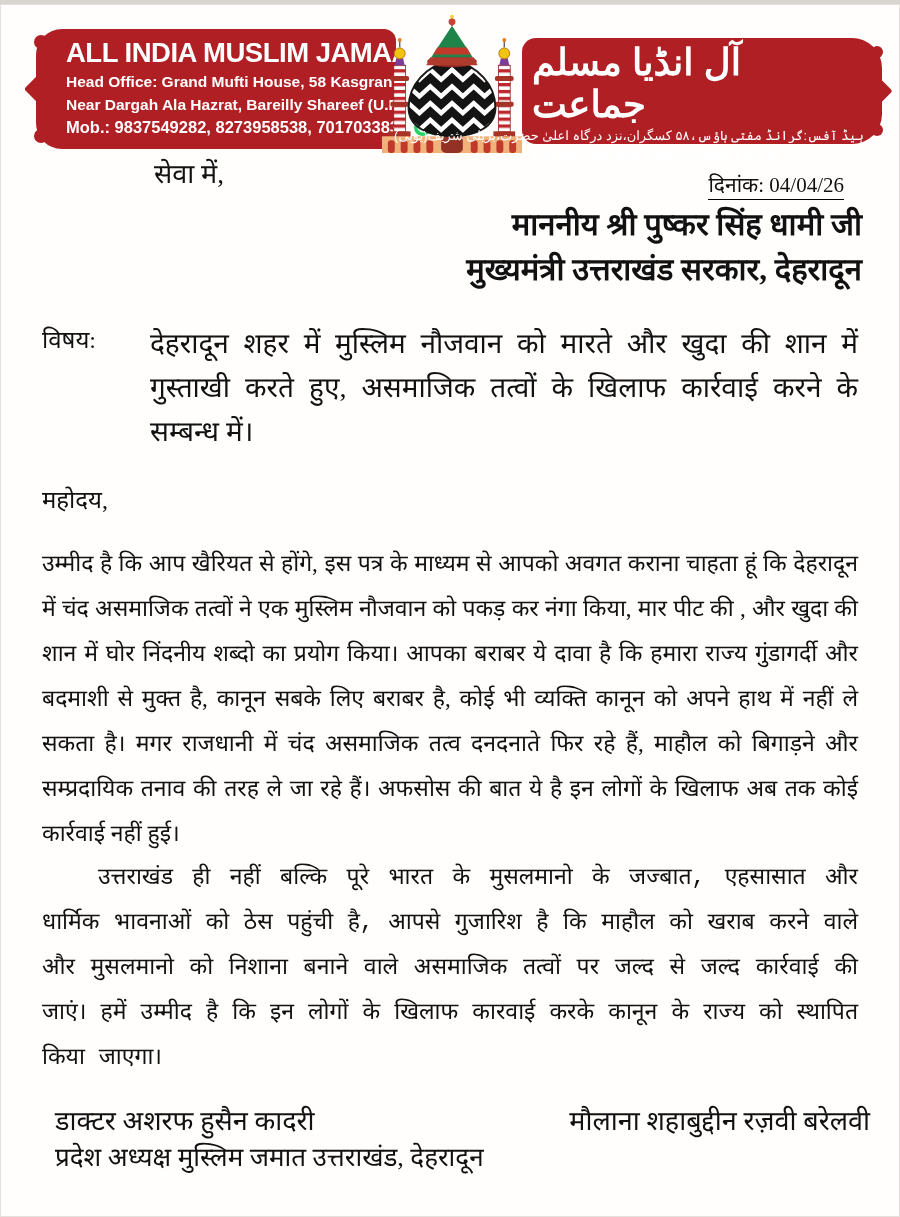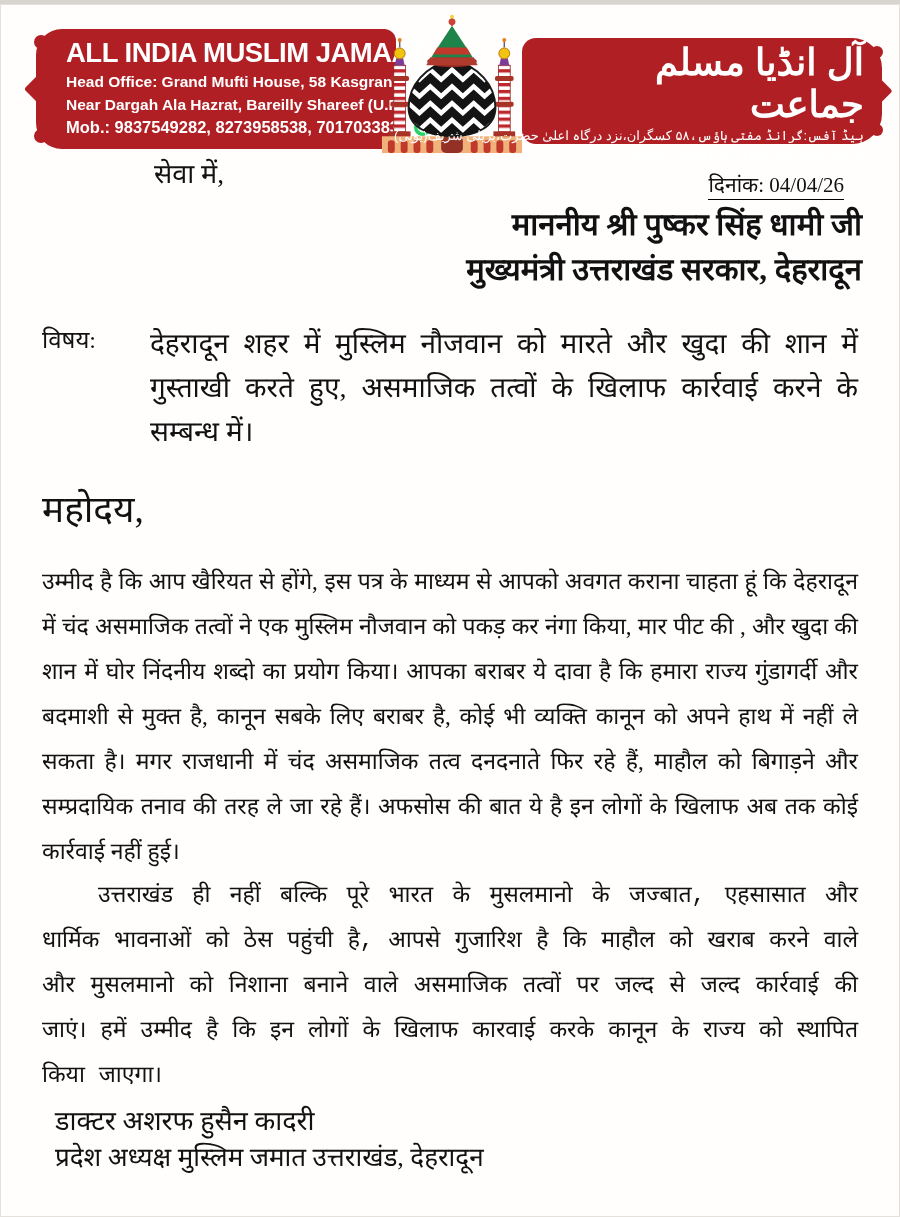--- a/index.html
+++ b/index.html
@@ -29,21 +29,21 @@
   .org-en { font-size:27.5px; font-weight:bold; letter-spacing:-0.5px; white-space:nowrap; }
   .addr-en { font-size:15.5px; font-weight:bold; line-height:20px; margin-top:3px; white-space:nowrap; }
   .mob-line { font-size:16.5px; font-weight:bold; margin-top:3px; white-space:nowrap; display:flex; align-items:center; gap:5px; }
   .wa-icon {
     display:inline-flex; align-items:center; justify-content:center;
     width:19px; height:19px; border-radius:50%; background:#25d366; color:#fff;
     font-size:13px; border:1px solid #fff; flex:0 0 auto;
   }
   .banner-right {
     left:492px; right:0; top:12px; height:106px;
-    border-radius:14px 30px 30px 14px; padding:4px 18px 4px 10px; text-align:right;
+    border-radius:14px 30px 30px 14px; padding:4px 18px 4px 10px; text-align:left;
   }
   .banner-right::before {
     content:""; position:absolute; right:-7px; top:50%; width:18px; height:18px;
     background:#b01f24; transform:translateY(-50%) rotate(45deg); border-radius:3px;
   }
   .banner-right::after {
     content:""; position:absolute; right:-1px; top:8px; width:12px; height:12px;
     background:#b01f24; border-radius:50%;
     box-shadow:0 78px 0 0 #b01f24;
   }
@@ -54,21 +54,21 @@
 
   
   .content { position:absolute; top:150px; left:42px; right:42px; }
   .meta-row { display:flex; justify-content:space-between; align-items:flex-start; }
   .seva { font-size:27px; margin-left:112px; }
   .date { font-size:21px; margin-top:16px; margin-right:14px; border-bottom:1.5px solid #000; padding-bottom:1px; }
   .addressee { text-align:right; font-weight:bold; font-size:31px; line-height:45px; margin-top:2px; transform:translateX(4px); }
   .subject-row { display:flex; margin-top:30px; }
   .subject-label { flex:0 0 108px; font-size:24px; }
   .subject-text { flex:1; font-size:28px; line-height:44px; text-align:justify; }
-  .salutation { font-size:37px; margin-top:28px; }
+  .salutation { font-size:24px; margin-top:28px; }
   .para { font-size:23px; line-height:45px; text-align:justify; margin-top:26px; }
   .para.indented { margin-top:0; text-indent:56px;font-family:Liberation Mono, monospace; }
 
   
   .signatures { position:absolute; top:1098px; left:55px; right:30px; display:flex; justify-content:space-between; }
   .sig-left { text-align:left; }
   .sig-right { text-align:right; }
   .sig-name { font-size:27px; font-weight:normal; line-height:38px; }
   .sig-title { font-size:26px; line-height:36px; }
 </style>
@@ -188,16 +188,17 @@
     <div class="para">उम्मीद है कि आप खैरियत से होंगे, इस पत्र के माध्यम से आपको अवगत कराना चाहता हूं कि देहरादून में चंद असमाजिक तत्वों ने एक मुस्लिम नौजवान को पकड़ कर नंगा किया, मार पीट की , और खुदा की शान में घोर निंदनीय शब्दो का प्रयोग किया। आपका बराबर ये दावा है कि हमारा राज्य गुंडागर्दी और बदमाशी से मुक्त है, कानून सबके लिए बराबर है, कोई भी व्यक्ति कानून को अपने हाथ में नहीं ले सकता है। मगर राजधानी में चंद असमाजिक तत्व दनदनाते फिर रहे हैं, माहौल को बिगाड़ने और सम्प्रदायिक तनाव की तरह ले जा रहे हैं। अफसोस की बात ये है इन लोगों के खिलाफ अब तक कोई कार्रवाई नहीं हुई।</div>
     <div class="para indented">उत्तराखंड ही नहीं बल्कि पूरे भारत के मुसलमानो के जज्बात, एहसासात और धार्मिक भावनाओं को ठेस पहुंची है, आपसे गुजारिश है कि माहौल को खराब करने वाले और मुसलमानो को निशाना बनाने वाले असमाजिक तत्वों पर जल्द से जल्द कार्रवाई की जाएं। हमें उम्मीद है कि इन लोगों के खिलाफ कारवाई करके कानून के राज्य को स्थापित किया जाएगा।</div>
   </div>
 
   <div class="signatures">
     <div class="sig-left">
       <div class="sig-name">डाक्टर अशरफ हुसैन कादरी</div>
       <div class="sig-title">प्रदेश अध्यक्ष मुस्लिम जमात उत्तराखंड, देहरादून</div>
     </div>
     <div class="sig-right">
+      <div class="sig-name">मौलाना शहाबुद्दीन रज़वी बरेलवी</div>
     </div>
   </div>
 
 </div>
 
 </body></html>

